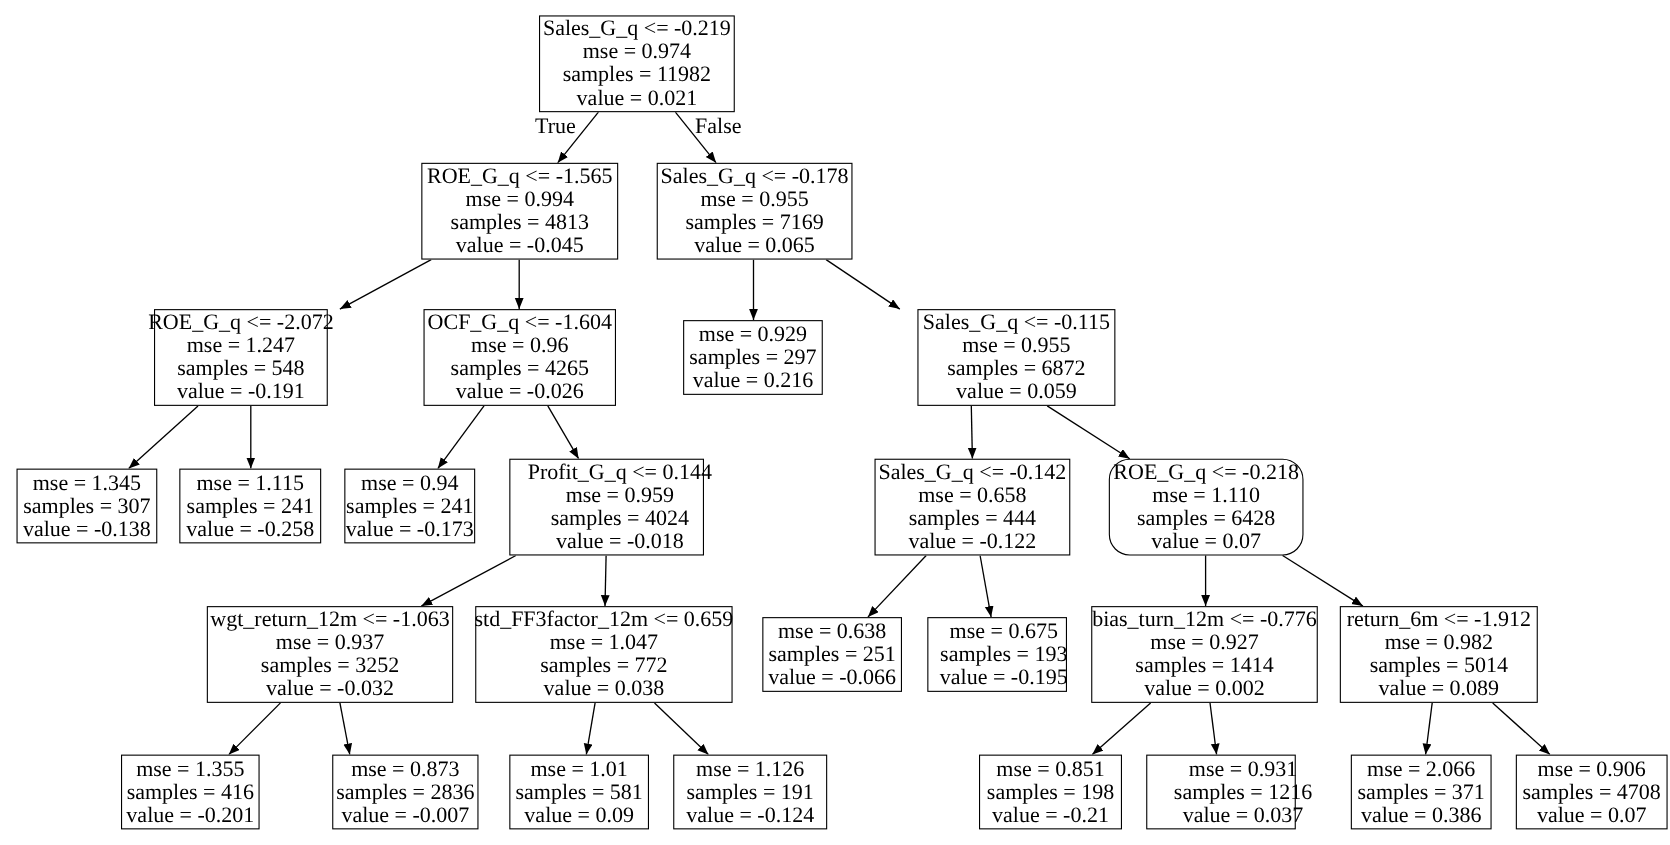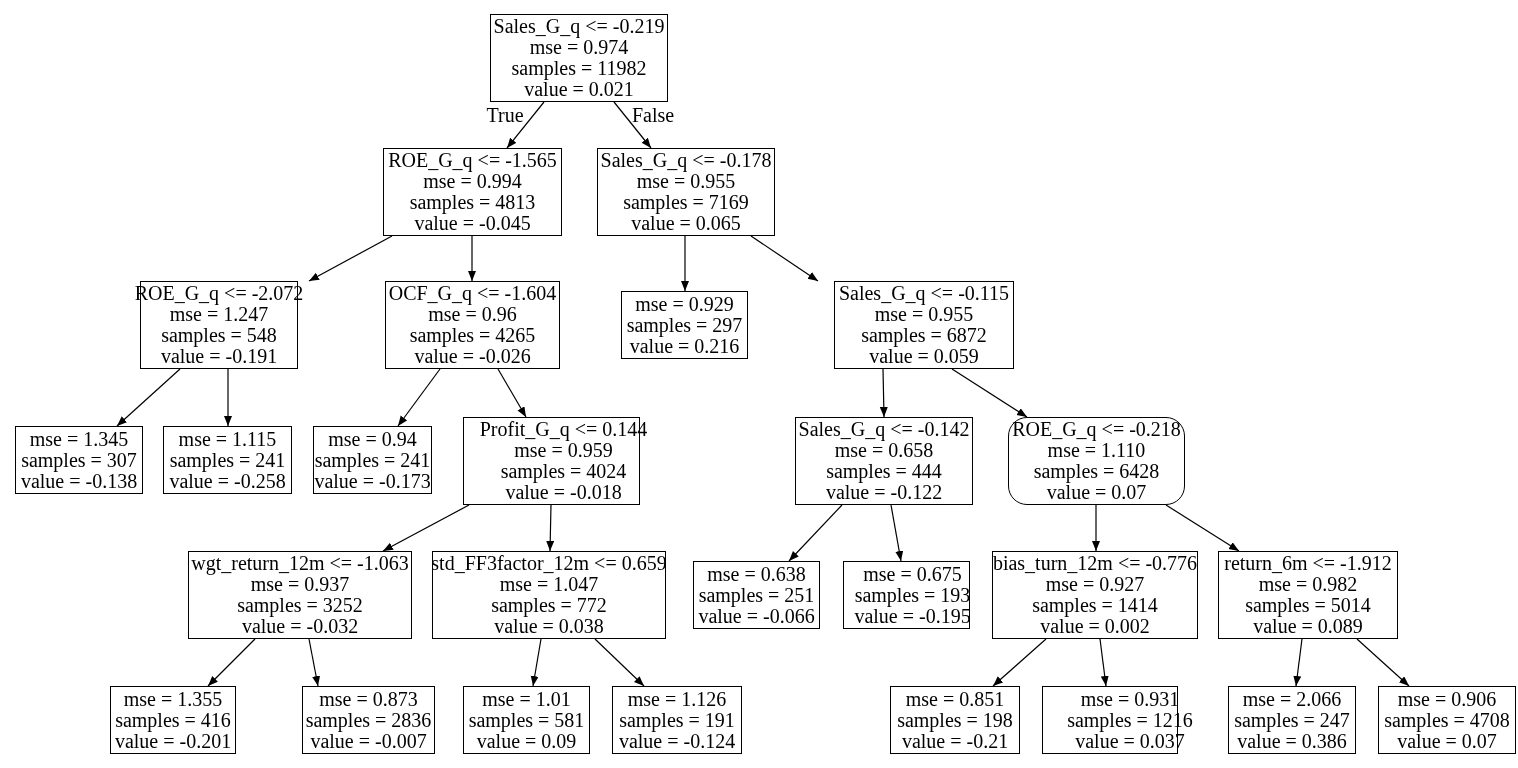--- a/index.html
+++ b/index.html
@@ -220,41 +220,41 @@
     <div>samples = 2836</div>
     <div>value = -0.007</div>
   </div>
 
   <div class="node" style="left:463px;top:686px;width:127px;height:68px;">
     <div>mse = 1.01</div>
     <div>samples = 581</div>
     <div>value = 0.09</div>
   </div>
 
-  <div class="node" style="left:612px;top:686px;width:130px;height:68px;">
+  <div class="node" style="left:612px;top:686px;width:140px;height:68px;">
     <div>mse = 1.126</div>
     <div>samples = 191</div>
     <div>value = -0.124</div>
   </div>
 
   <div class="node" style="left:890px;top:686px;width:130px;height:68px;">
     <div>mse = 0.851</div>
     <div>samples = 198</div>
     <div>value = -0.21</div>
   </div>
 
   <div class="node" style="left:1042px;top:686px;width:136px;height:68px;padding-left:40px;">
     <div>mse = 0.931</div>
     <div>samples = 1216</div>
     <div>value = 0.037</div>
   </div>
 
   <div class="node" style="left:1228px;top:686px;width:128px;height:68px;">
     <div>mse = 2.066</div>
-    <div>samples = 247</div>
+    <div>samples = 371</div>
     <div>value = 0.386</div>
   </div>
 
   <div class="node" style="left:1378px;top:686px;width:138px;height:68px;">
     <div>mse = 0.906</div>
     <div>samples = 4708</div>
     <div>value = 0.07</div>
   </div>
 
 </div>

